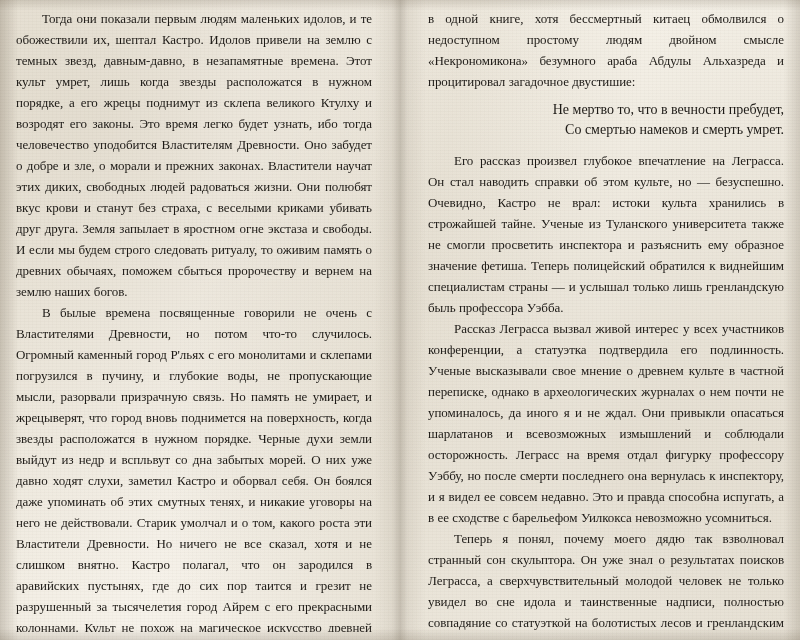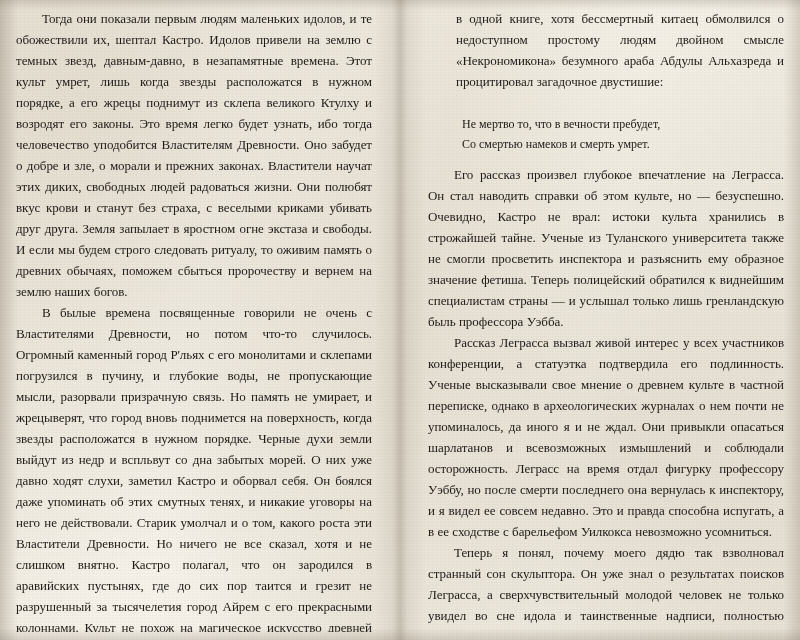--- a/index.html
+++ b/index.html
@@ -81,27 +81,27 @@
     margin: 0;
     text-align: justify;
     text-indent: 26px;
     font-size: 13px;
     line-height: 21px;
     letter-spacing: -0.05px;
     word-spacing: 0.2px;
     hyphens: auto;
     -webkit-hyphens: auto;
   }
-  .para.cont { text-indent: 0; margin-left: 28px; }
+  .para.cont { text-indent: 0; }
 
   .verse {
-    margin: 22px 0 10px 0;
-    font-size: 12px;
+    margin: 8px 0 10px 0;
+    font-size: 14px;
     line-height: 20px;
-    text-align: left;
+    text-align: right;
     text-indent: 0;
     padding-left: 34px;
   }
   .verse-line { display: block; white-space: nowrap; }
 </style>
 </head>
 <body>
 
 <div id="page">
 

